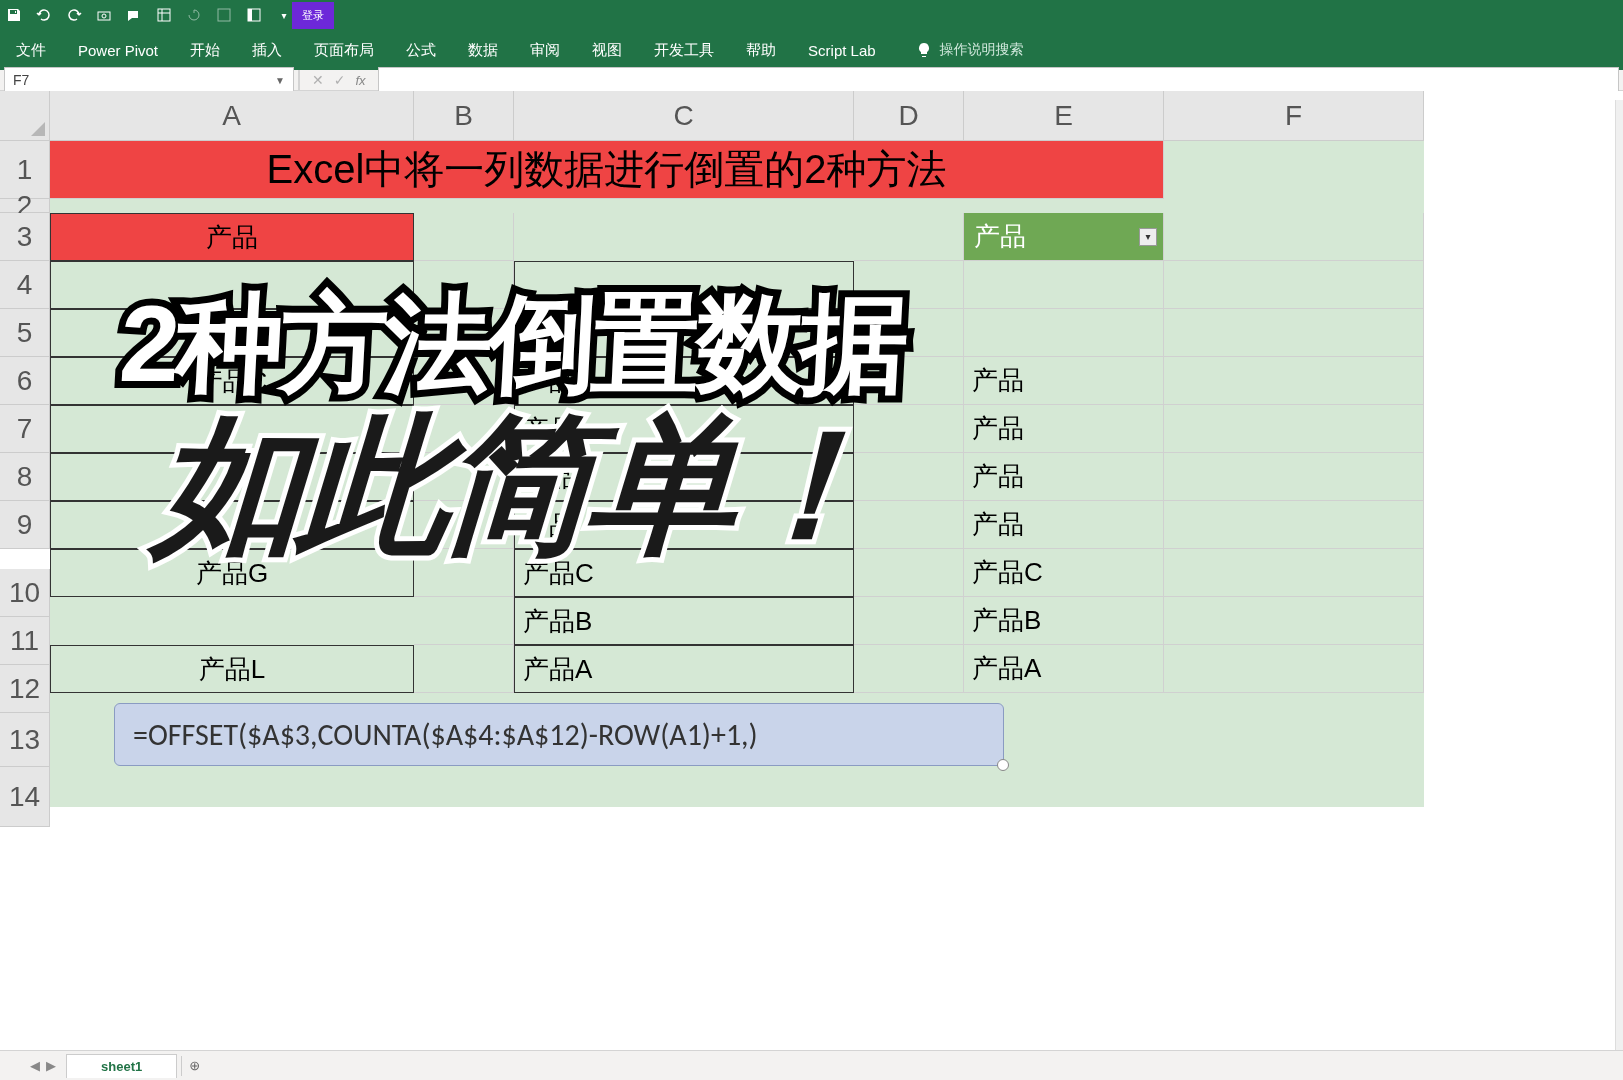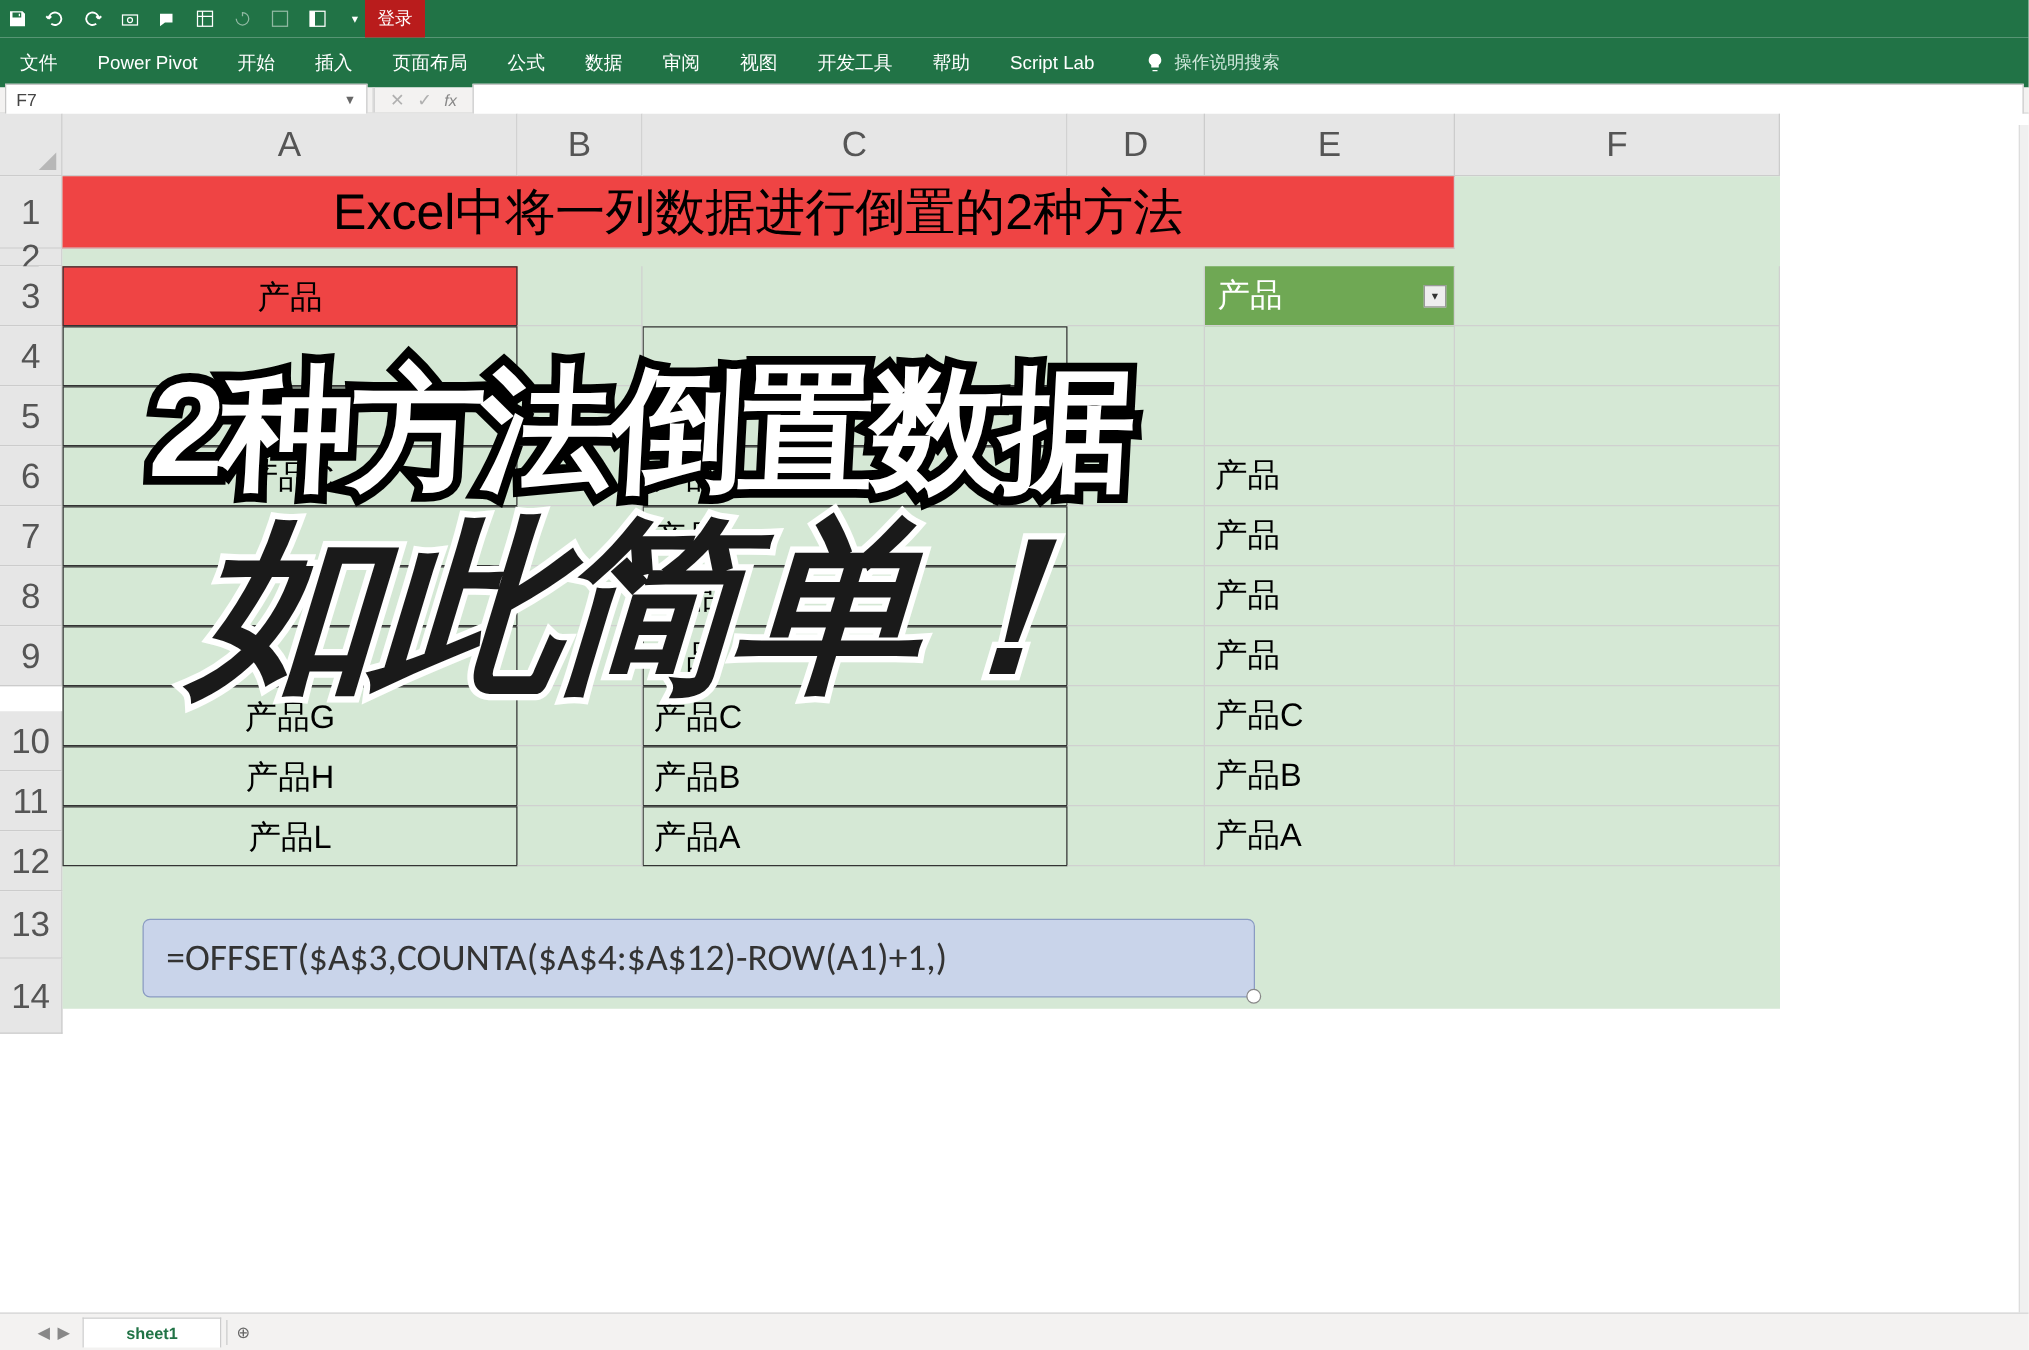--- a/index.html
+++ b/index.html
@@ -3,21 +3,21 @@
 <meta charset="utf-8">
 <style>
   * { box-sizing: border-box; margin: 0; padding: 0; }
   body { font-family: "Microsoft YaHei", "Segoe UI", sans-serif; background: #fff; width: 1623px; height: 1080px; overflow: hidden; position: relative; }
   
   
   .titlebar { background: #217346; height: 30px; display: flex; align-items: center; color: #fff; font-size: 12px; padding: 0 6px; }
   .qat { display: flex; gap: 14px; align-items: center; }
   .qat-icon { width: 16px; height: 16px; display: inline-flex; align-items: center; justify-content: center; color: #fff; fill: #fff; }
   .title-center { flex: 1; text-align: center; color: #d0e8dc; font-size: 13px; }
-  .title-right { background: #b91c1c; padding: 6px 10px; font-size: 14px; color: #fff; text-align: right; }
+  .title-right { background: #6d28d9; padding: 6px 10px; font-size: 11px; color: #fff; text-align: right; }
   
   
   .ribbon-tabs { background: #217346; height: 40px; display: flex; align-items: center; padding: 0 14px; gap: 28px; color: #fff; font-size: 15px; }
   .ribbon-tab { cursor: pointer; padding: 4px 2px; }
   .tell-me { display: flex; align-items: center; gap: 8px; color: #d0e8dc; font-size: 14px; margin-left: 10px; }
   .bulb-icon { width: 16px; height: 16px; }
   
   
   .formula-row { height: 21px; background: #f3f2f1; border-bottom: 1px solid #d4d4d4; display: flex; align-items: center; font-size: 14px; }
   .name-box { width: 290px; height: 26px; margin: 0 4px; background: #fff; border: 1px solid #c6c6c6; display: flex; align-items: center; padding: 0 8px; color: #444; font-size: 14px; }
@@ -209,21 +209,20 @@
       <div class="cell " style="left: 914px; top: 264px; width: 200px; height: 48px;">产品</div>
       <div class="cell border-thick center" style="left: 0px; top: 312px; width: 364px; height: 48px;"></div>
       <div class="cell border-thick" style="left: 464px; top: 312px; width: 340px; height: 48px;">产品</div>
       <div class="cell " style="left: 914px; top: 312px; width: 200px; height: 48px;">产品</div>
       <div class="cell border-thick center" style="left: 0px; top: 360px; width: 364px; height: 48px;"></div>
       <div class="cell border-thick" style="left: 464px; top: 360px; width: 340px; height: 48px;">产品</div>
       <div class="cell " style="left: 914px; top: 360px; width: 200px; height: 48px;">产品</div>
       <div class="cell border-thick center" style="left: 0px; top: 408px; width: 364px; height: 48px;">产品G</div>
       <div class="cell border-thick" style="left: 464px; top: 408px; width: 340px; height: 48px;">产品C</div>
       <div class="cell " style="left: 914px; top: 408px; width: 200px; height: 48px;">产品C</div>
-      <div class="cell border-thick center" style="left: 0px; top: 456px; width: 364px; height: 48px;">产品H</div>
       <div class="cell border-thick" style="left: 464px; top: 456px; width: 340px; height: 48px;">产品B</div>
       <div class="cell " style="left: 914px; top: 456px; width: 200px; height: 48px;">产品B</div>
       <div class="cell border-thick center" style="left: 0px; top: 504px; width: 364px; height: 48px;">产品L</div>
       <div class="cell border-thick" style="left: 464px; top: 504px; width: 340px; height: 48px;">产品A</div>
       <div class="cell " style="left: 914px; top: 504px; width: 200px; height: 48px;">产品A</div>
       <div class="cell " style="left: 364px; top: 72px; width: 100px; height: 48px;"></div>
       <div class="cell " style="left: 804px; top: 72px; width: 110px; height: 48px;"></div>
       <div class="cell " style="left: 1114px; top: 72px; width: 260px; height: 48px;"></div>
       <div class="cell " style="left: 364px; top: 120px; width: 100px; height: 48px;"></div>
       <div class="cell " style="left: 804px; top: 120px; width: 110px; height: 48px;"></div>
@@ -246,21 +245,21 @@
       <div class="cell " style="left: 364px; top: 408px; width: 100px; height: 48px;"></div>
       <div class="cell " style="left: 804px; top: 408px; width: 110px; height: 48px;"></div>
       <div class="cell " style="left: 1114px; top: 408px; width: 260px; height: 48px;"></div>
       <div class="cell " style="left: 364px; top: 456px; width: 100px; height: 48px;"></div>
       <div class="cell " style="left: 804px; top: 456px; width: 110px; height: 48px;"></div>
       <div class="cell " style="left: 1114px; top: 456px; width: 260px; height: 48px;"></div>
       <div class="cell " style="left: 364px; top: 504px; width: 100px; height: 48px;"></div>
       <div class="cell " style="left: 804px; top: 504px; width: 110px; height: 48px;"></div>
       <div class="cell " style="left: 1114px; top: 504px; width: 260px; height: 48px;"></div>
     </div>
-<div class="formula-callout" style="left: 114px; top: 644px; width: 890px;">=OFFSET($A$3,COUNTA($A$4:$A$12)-ROW(A1)+1,)<div class="callout-resize"></div></div>
+<div class="formula-callout" style="left: 114px; top: 612px; width: 890px;">=OFFSET($A$3,COUNTA($A$4:$A$12)-ROW(A1)+1,)<div class="callout-resize"></div></div>
   </div>
 
 <div class="overlay-text ol1">2种方法倒置数据</div>
 <div class="overlay-text ol2"><span class="ol2-inner">如此简单！</span></div>
 
 <div class="right-scroll"></div>
 
 <div class="sheet-bar">
   <div class="sheet-nav">
       <span>◀</span>

